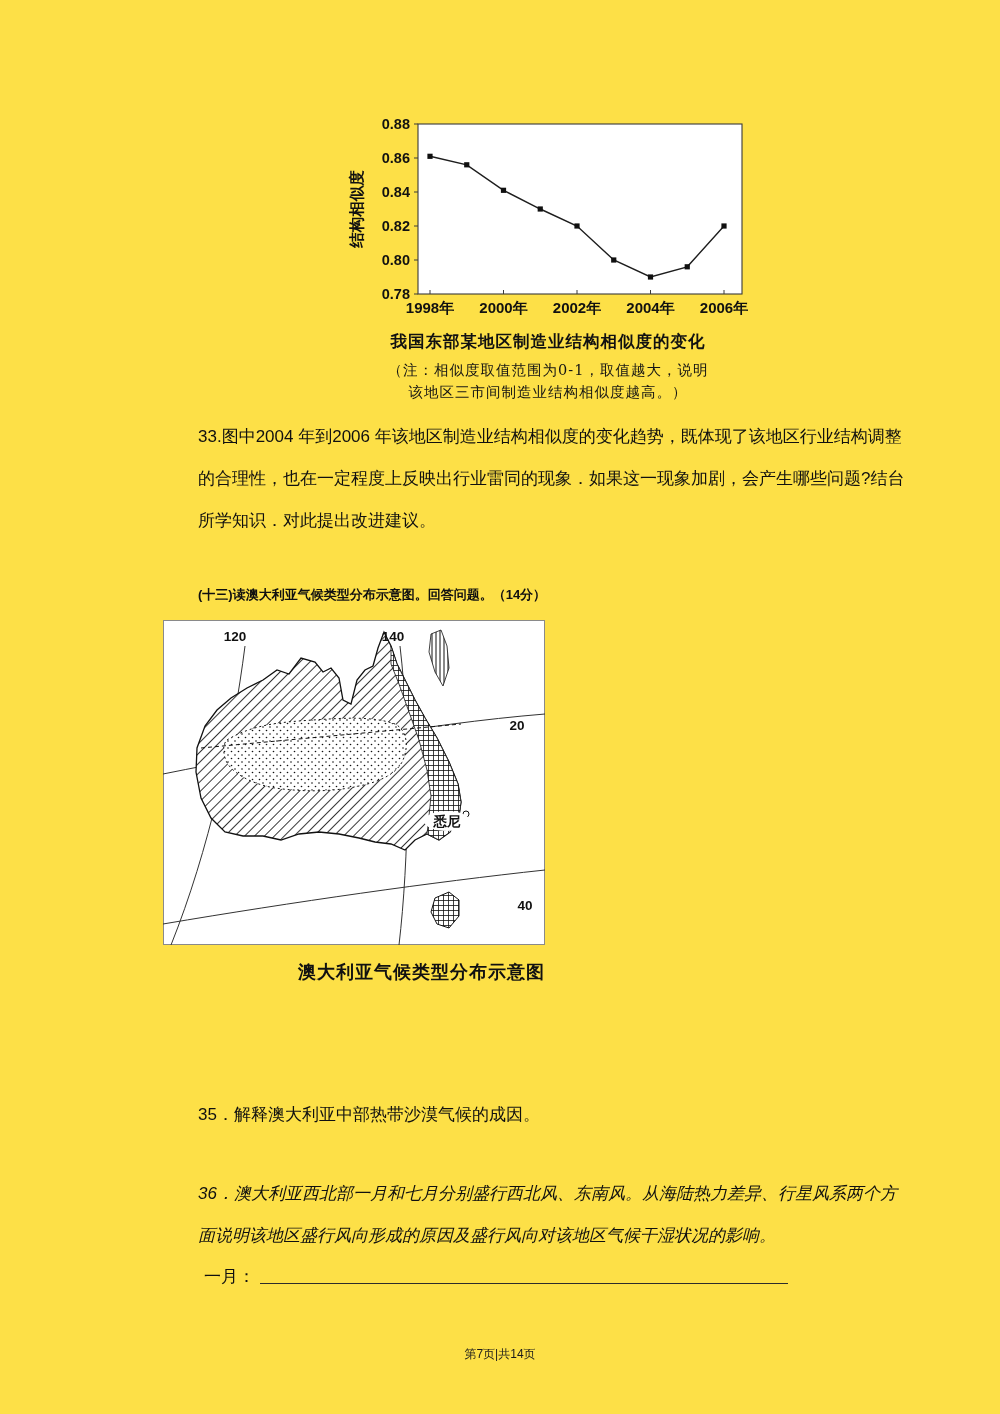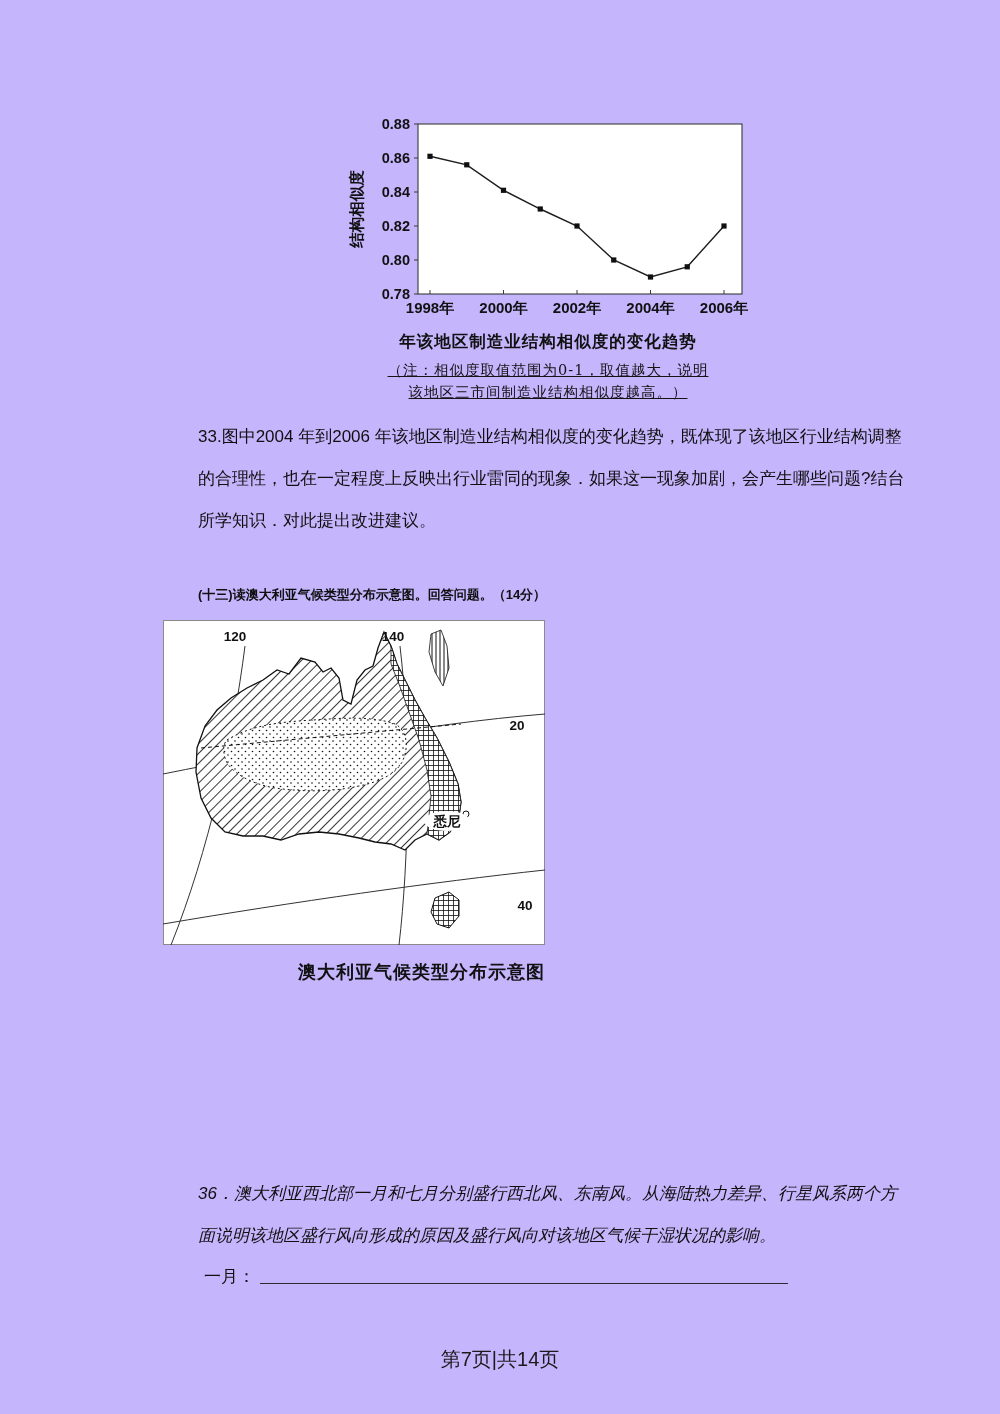--- a/index.html
+++ b/index.html
@@ -1,42 +1,42 @@
 <!DOCTYPE html>
 <html><head>
 <meta charset="utf-8">
 <style>
   * { margin:0; padding:0; box-sizing:border-box; }
   html,body { background:#ffffff; }
   body { font-family:"Liberation Sans","DejaVu Sans",sans-serif; color:#111; }
-  .page { position:relative; width:1000px; height:1414px; margin:0 auto; background:#c4b5fd; overflow:hidden; }
+  .page { position:relative; width:1000px; height:1414px; margin:0 auto; background:#fde047; overflow:hidden; }
   .abs { position:absolute; }
 
   
   .chart-block { left:336px; top:110px; width:424px; }
   .chart-title { margin-top:5px; text-align:center; font-size:16.5px; font-weight:600; letter-spacing:1px; }
   .chart-note { margin-top:6px; text-align:center; font-family:"DejaVu Serif","Liberation Serif",serif;
-                font-size:14.5px; line-height:22px; letter-spacing:1px; color:#141414;text-decoration:underline; }
+                font-size:14.5px; line-height:22px; letter-spacing:1px; color:#141414; }
 
   
   .qtext { font-size:17px; line-height:42px; color:#101010;margin-left:48px; }
   .bold  { font-weight:bold; }
   .blank { display:inline-block; border-bottom:1.6px solid #2c2c2c; height:18px; vertical-align:-2px; }
 
   
   .map-box { left:163px; top:620px; width:382px; height:325px; }
   .map-caption { left:163px; top:960px; width:382px; text-align:right; font-size:18px; font-weight:bold; letter-spacing:1px; }
 
   .q33  { left:150px; top:416px; width:712px; }
   .sec13 { left:150px; top:574px; width:712px; font-size:13px; }
   .q34  { left:150px; top:1026px; width:760px; line-height:44px; }
   .q35  { left:150px; top:1094px; width:712px; }
   .q36  { left:150px; top:1173px; width:712px;font-style:italic; }
   .january-line { left:156px; top:1256px; width:712px; }
-  .footer { left:0; top:1346px; width:1000px; text-align:center; font-size:20px; color:#1a1a1a; }
+  .footer { left:0; top:1346px; width:1000px; text-align:center; font-size:12px; color:#1a1a1a; }
 </style>
 </head>
 <body>
 
 <div class="page">
 
   <div class="abs chart-block">
     <svg id="chart-svg" width="424" height="212" viewBox="0 0 424 212">
         <rect x="82" y="14" width="324" height="170" fill="#fff" stroke="#3a3a3a" stroke-width="1.1"></rect>
         <line x1="78" y1="14" x2="82" y2="14" stroke="#3a3a3a" stroke-width="1"></line>
@@ -66,21 +66,21 @@
         <rect x="128.15" y="52.20000000000004" width="5.2" height="5.2" fill="#101010"></rect>
         <rect x="164.9" y="77.70000000000007" width="5.2" height="5.2" fill="#101010"></rect>
         <rect x="201.65" y="96.40000000000009" width="5.2" height="5.2" fill="#101010"></rect>
         <rect x="238.4" y="113.40000000000012" width="5.2" height="5.2" fill="#101010"></rect>
         <rect x="275.15" y="147.39999999999998" width="5.2" height="5.2" fill="#101010"></rect>
         <rect x="311.9" y="164.39999999999998" width="5.2" height="5.2" fill="#101010"></rect>
         <rect x="348.65" y="154.19999999999996" width="5.2" height="5.2" fill="#101010"></rect>
         <rect x="385.4" y="113.40000000000012" width="5.2" height="5.2" fill="#101010"></rect>
         <text x="26" y="99" text-anchor="middle" font-size="15.5" font-weight="bold" fill="#111" transform="rotate(-90 26 99)">结构相似度</text>
       </svg>
-    <div class="chart-title">年该地区制造业结构相似度的变化趋势</div>
+    <div class="chart-title">我国东部某地区制造业结构相似度的变化</div>
     <div class="chart-note">
       <div>（注：相似度取值范围为0-1，取值越大，说明</div>
       <div>该地区三市间制造业结构相似度越高。）</div>
     </div>
   </div>
 
   <div class="abs qtext q33">33.图中2004 年到2006 年该地区制造业结构相似度的变化趋势，既体现了该地区行业结构调整的合理性，也在一定程度上反映出行业雷同的现象．如果这一现象加剧，会产生哪些问题?结台所学知识．对此提出改进建议。</div>
 
   <div class="abs qtext bold sec13">(十三)读澳大利亚气候类型分布示意图。回答问题。（14分）</div>
 
@@ -135,20 +135,21 @@
       <text x="72" y="21" text-anchor="middle" font-size="13.5" font-weight="bold" fill="#111">120</text>
       <text x="230" y="21" text-anchor="middle" font-size="13.5" font-weight="bold" fill="#111">140</text>
       <text x="354" y="110" text-anchor="middle" font-size="13.5" font-weight="bold" fill="#111">20</text>
       <text x="362" y="290" text-anchor="middle" font-size="13.5" font-weight="bold" fill="#111">40</text>
     </svg>
   </div>
 
   <div class="abs map-caption">澳大利亚气候类型分布示意图</div>
 
 
+  <div class="abs qtext q35">35．解释澳大利亚中部热带沙漠气候的成因。</div>
 
   <div class="abs qtext q36">36．澳大利亚西北部一月和七月分别盛行西北风、东南风。从海陆热力差异、行星风系两个方面说明该地区盛行风向形成的原因及盛行风向对该地区气候干湿状况的影响。</div>
 
   <div class="abs qtext january-line">
     <span>一月：</span>
     <span class="blank" style="width:528px;"></span>
   </div>
 
   <div class="abs footer">第7页|共14页</div>
 

